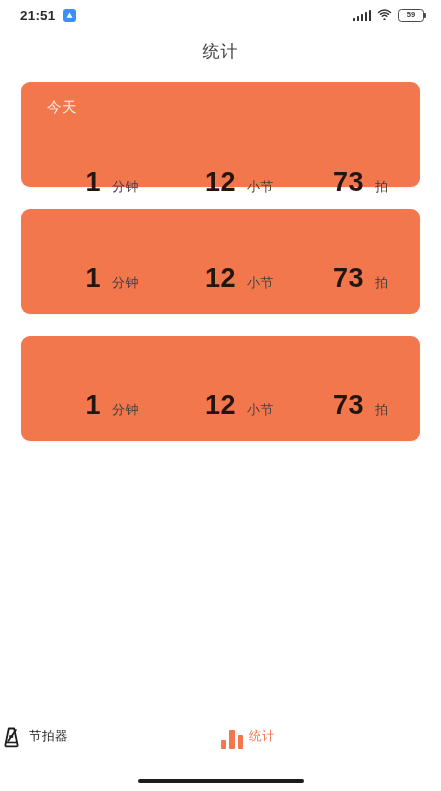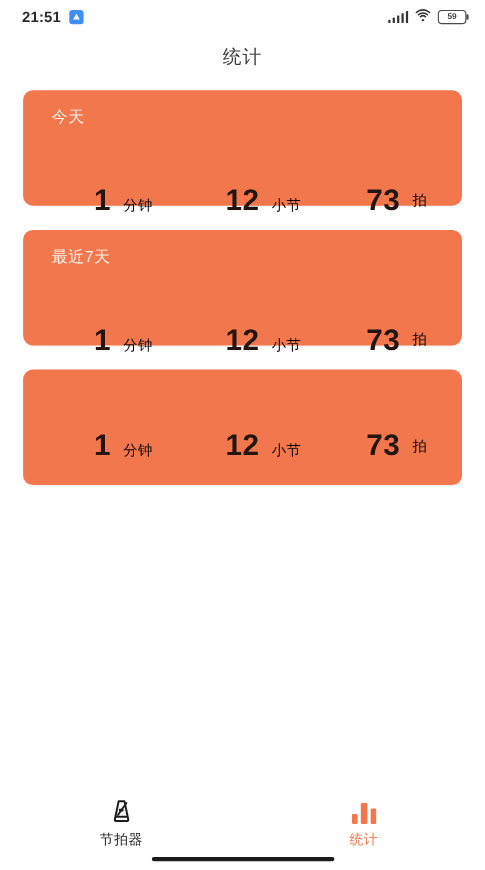--- a/index.html
+++ b/index.html
@@ -86,42 +86,42 @@
   .card-metrics {
     display:flex; align-items:baseline;
   }
   .metric { display:flex; align-items:baseline; }
   .metric .val {
     font-size:27px; font-weight:700; color:#231510;
     line-height:1; letter-spacing:.5px;
     text-align:right;
   }
   .metric .unit {
-    font-size:13px; color:#000000; font-weight:400;
+    font-size:13px; color:#404040; font-weight:400;
     margin-left:11px; letter-spacing:.5px;
   }
   .m-minutes { width:135px; }
   .m-minutes .val { width:54px; }
   .m-bars    { width:128px;margin-top:38px; }
   .m-bars .val { width:54px; }
-  .m-beats   { flex:1; justify-content:flex-start;align-items:center; }
+  .m-beats   { flex:1; justify-content:flex-start; }
   .m-beats .val { width:54px; }
 
   
   .tabbar {
     flex:0 0 auto;
     height:76px;
     display:flex;
     align-items:flex-start;
     padding-top:9px;
     background:#ffffff;
   }
   .tab {
     flex:1;
-    display:flex; flex-direction:column; align-items:center; gap:6px;
+    display:flex; flex-direction:row; align-items:center; gap:6px;
     cursor:pointer;
   }
   .tab-icon { height:25px; display:flex; align-items:flex-end; justify-content:center; }
   .tab-label { font-size:12.5px; color:#222; letter-spacing:.5px; }
   .tab.active .tab-label { color:#F2774C; }
 
   .bars-icon { display:flex; align-items:flex-end; gap:3px; height:20px; }
   .bars-icon i { display:block; width:5.5px; border-radius:1px; background:#F2774C; }
   .bars-icon i:nth-child(1){ height:9px; }
   .bars-icon i:nth-child(2){ height:19px; }
@@ -189,21 +189,20 @@
           <span class="unit">小节</span>
         </div>
         <div class="metric m-beats">
           <span class="val">73</span>
           <span class="unit">拍</span>
         </div>
       </div>
     </div>
 
     <div class="stat-card">
-      <span class="card-label">最近7天</span>
       <div class="card-metrics">
         <div class="metric m-minutes">
           <span class="val">1</span>
           <span class="unit">分钟</span>
         </div>
         <div class="metric m-bars">
           <span class="val">12</span>
           <span class="unit">小节</span>
         </div>
         <div class="metric m-beats">

